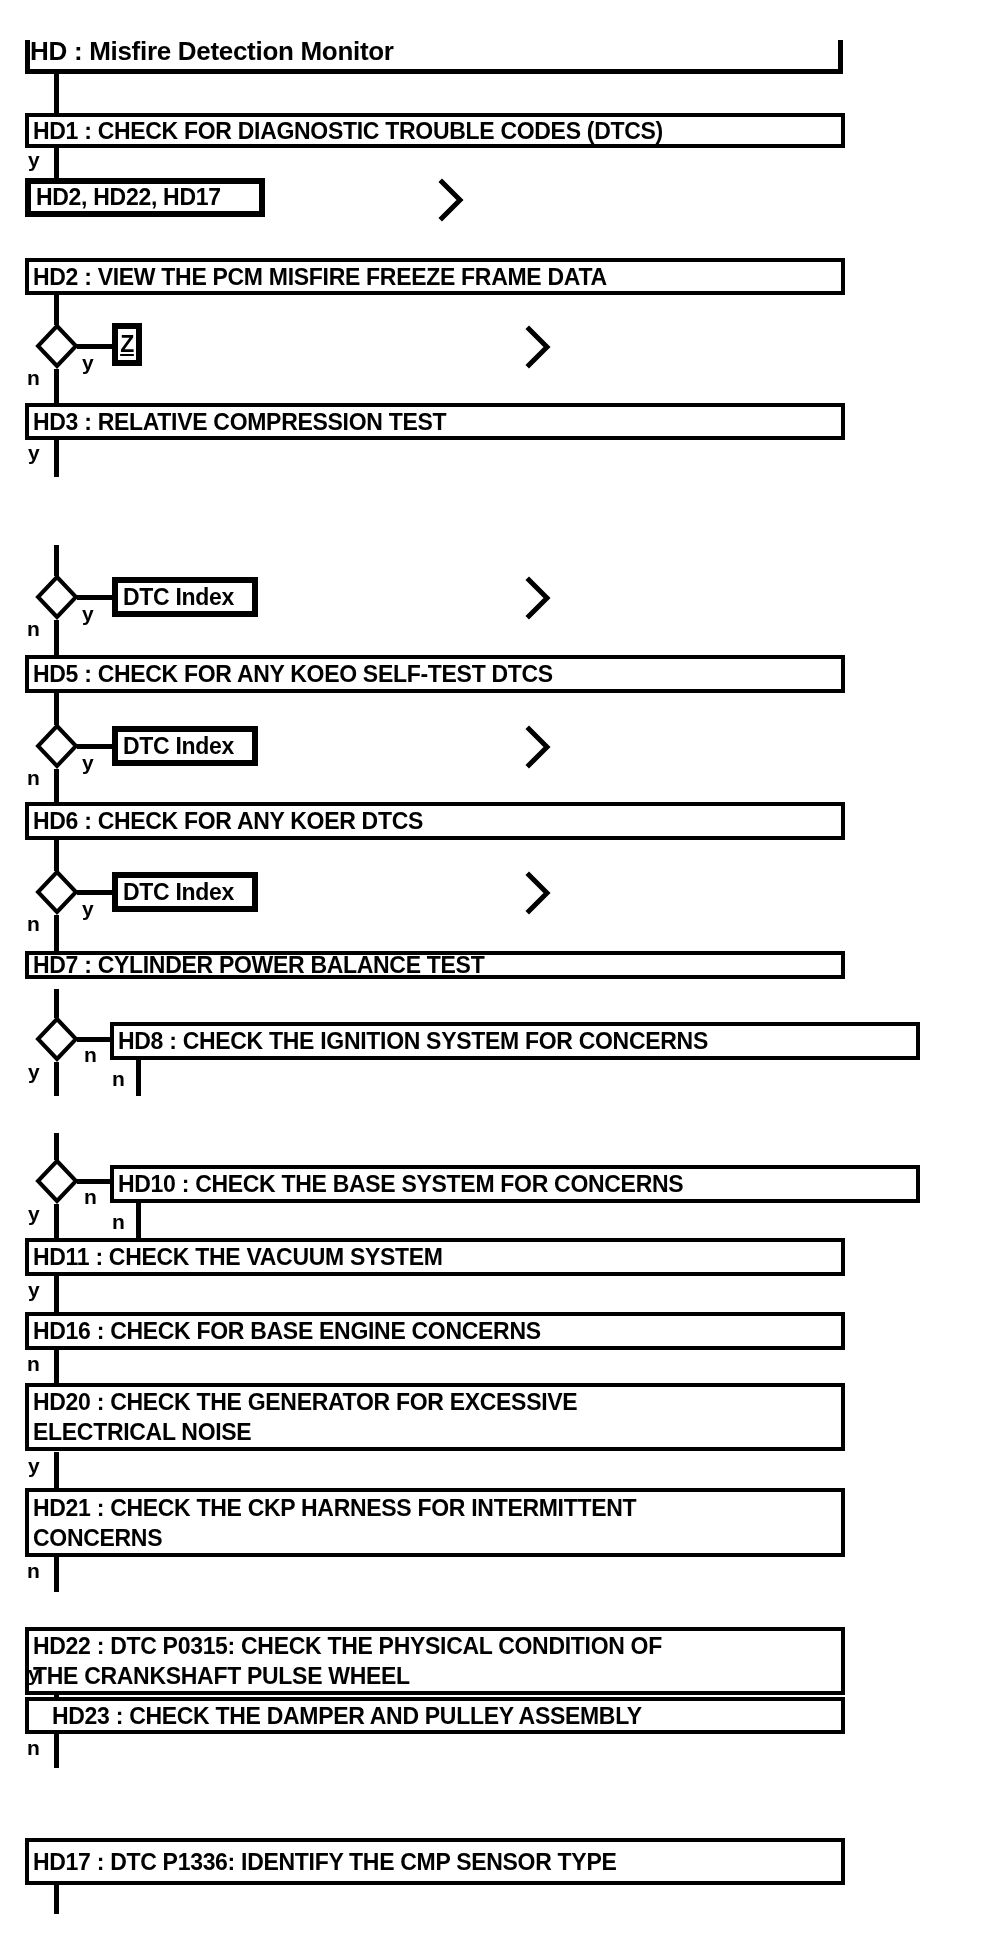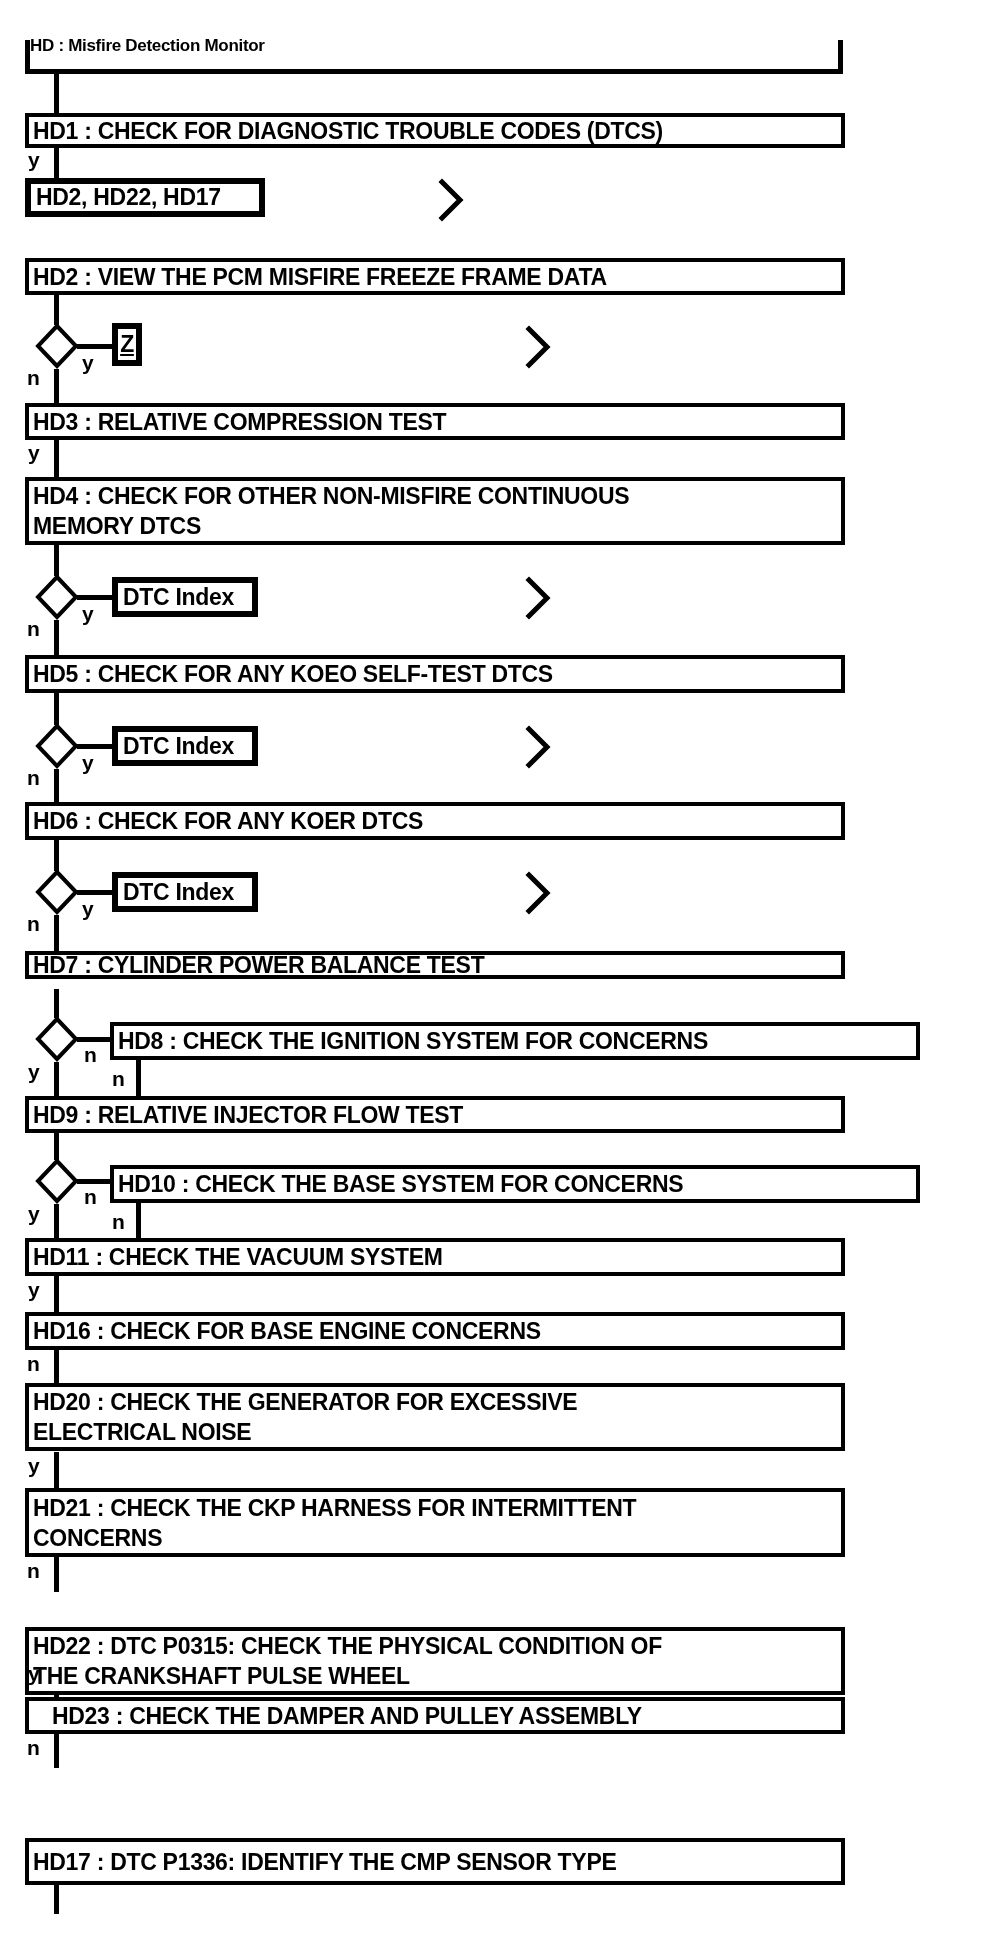--- a/index.html
+++ b/index.html
@@ -20,21 +20,21 @@
     position:absolute;box-sizing:border-box;border:6px solid #000;background:#fff;
     font-weight:bold;font-size:23px;letter-spacing:-0.3px;
     display:flex;align-items:center;padding:0 5px;white-space:pre;
   }
   .vline,.hline{position:absolute;background:#000;}
   .yn{
     position:absolute;font-weight:bold;font-size:21px;line-height:21px;
   }
   .flow-title{
     position:absolute;left:30px;top:36px;
-    font-weight:bold;font-size:17px;letter-spacing:-0.3px;white-space:pre;
+    font-weight:bold;font-size:26px;letter-spacing:-0.3px;white-space:pre;
   }
   .diamond,.chevron{position:absolute;}
   .zu{text-decoration:underline;}
 </style>
 </head>
 <body>
 
 <div id="canvas">
 
   <div class="flow-title">HD : Misfire Detection Monitor</div>
@@ -112,27 +112,24 @@
 
   <div class="refbox" style="left:25px;top:178px;width:240px;height:39px;">HD2, HD22, HD17</div>
   <div class="refbox" style="left:112px;top:323px;width:30px;height:43px;justify-content:center;padding:0 2px;"><span class="zu">Z</span></div>
   <div class="refbox" style="left:112px;top:577px;width:146px;height:40px;">DTC Index</div>
   <div class="refbox" style="left:112px;top:726px;width:146px;height:40px;">DTC Index</div>
   <div class="refbox" style="left:112px;top:872px;width:146px;height:40px;">DTC Index</div>
 
   <div class="box" style="top:113px;height:35px;">HD1 : CHECK FOR DIAGNOSTIC TROUBLE CODES (DTCS)</div>
   <div class="box" style="top:258px;height:37px;">HD2 : VIEW THE PCM MISFIRE FREEZE FRAME DATA</div>
   <div class="box" style="top:403px;height:37px;">HD3 : RELATIVE COMPRESSION TEST</div>
-  <div class="box" style="top:477px;height:68px;">HD4 : CHECK FOR OTHER NON-MISFIRE CONTINUOUS
-MEMORY DTCS</div>
   <div class="box" style="top:655px;height:38px;">HD5 : CHECK FOR ANY KOEO SELF-TEST DTCS</div>
   <div class="box" style="top:802px;height:38px;">HD6 : CHECK FOR ANY KOER DTCS</div>
   <div class="box" style="top:951px;height:28px;">HD7 : CYLINDER POWER BALANCE TEST</div>
   <div class="box sidebox" style="top:1022px;height:38px;">HD8 : CHECK THE IGNITION SYSTEM FOR CONCERNS</div>
-  <div class="box" style="top:1096px;height:37px;">HD9 : RELATIVE INJECTOR FLOW TEST</div>
   <div class="box sidebox" style="top:1165px;height:38px;">HD10 : CHECK THE BASE SYSTEM FOR CONCERNS</div>
   <div class="box" style="top:1238px;height:38px;">HD11 : CHECK THE VACUUM SYSTEM</div>
   <div class="box" style="top:1312px;height:38px;">HD16 : CHECK FOR BASE ENGINE CONCERNS</div>
   <div class="box" style="top:1383px;height:68px;">HD20 : CHECK THE GENERATOR FOR EXCESSIVE
 ELECTRICAL NOISE</div>
   <div class="box" style="top:1488px;height:69px;">HD21 : CHECK THE CKP HARNESS FOR INTERMITTENT
 CONCERNS</div>
   <div class="box" style="top:1627px;height:68px;">HD22 : DTC P0315: CHECK THE PHYSICAL CONDITION OF
 THE CRANKSHAFT PULSE WHEEL</div>
   <div class="box" style="top:1697px;height:37px;padding-left:23px;">HD23 : CHECK THE DAMPER AND PULLEY ASSEMBLY</div>

